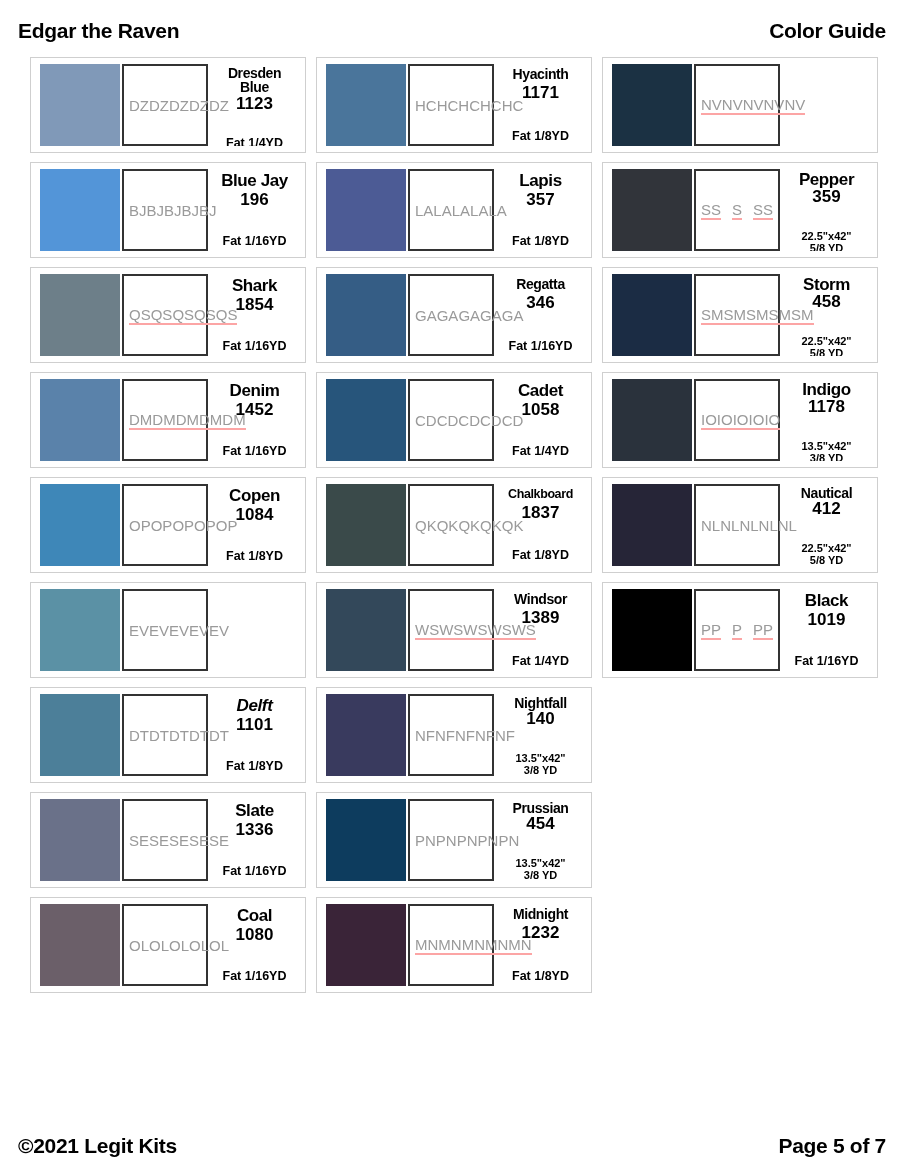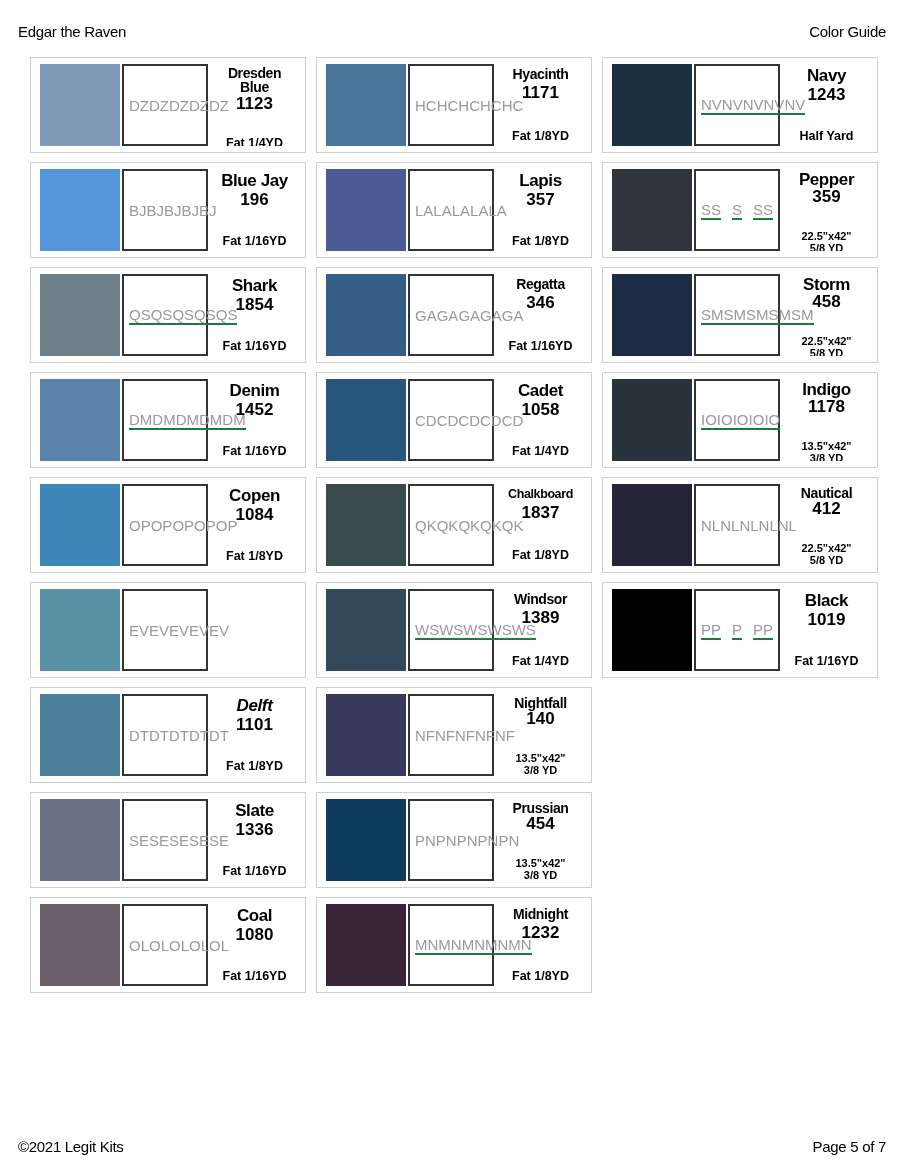--- a/index.html
+++ b/index.html
@@ -26,22 +26,22 @@
     display: flex;
     align-items: center;
     justify-content: space-between;
     padding: 0 18px;
   }
   .page-header { top: 16px; height: 30px; }
   .page-footer { top: 1130px; height: 32px; }
 
   .hdr-left, .hdr-right,
   .ftr-left, .ftr-right {
-    font-size: 15px;
-    font-weight: normal;
+    font-size: 21px;
+    font-weight: bold;
     letter-spacing: -0.3px;
     white-space: nowrap;
   }
 
   
   .columns {
     position: absolute;
     top: 57px;
     left: 30px;
     width: 848px;
@@ -94,21 +94,21 @@
 
   .code {
     font-size: 15px;
     line-height: 1;
     color: #9a9a9a;
     font-family: "Liberation Sans", sans-serif;
     letter-spacing: 0px;
     white-space: nowrap;
   }
   .code.underlined {
-    border-bottom: 2px solid #15803d;
+    border-bottom: 2px solid #fca5a5;
     padding-bottom: 1px;
   }
   .code.narrow { min-width: 9px; text-align: center; }
 
   .info {
     flex: 1 1 auto;
     height: 82px;
     display: flex;
     flex-direction: column;
     justify-content: space-around;
@@ -542,25 +542,20 @@
             <span class="code underlined">NV</span>
           </div>
           <div class="code-row mid">
             <span class="code underlined">NV</span>
           </div>
           <div class="code-row">
             <span class="code underlined">NV</span>
             <span class="code underlined">NV</span>
           </div>
         </div>
-        <div class="info">
-          <div class="color-name " style="white-space: pre-line;">Navy</div>
-          <div class="color-number">1243</div>
-          <div class="cut-size ">Half Yard</div>
-        </div>
       </div>
       <div class="card">
         <div class="swatch" style="background: rgb(49, 52, 58);"></div>
         <div class="code-box">
           <div class="code-row">
             <span class="code underlined narrow">S</span>
             <span class="code underlined narrow">S</span>
           </div>
           <div class="code-row mid">
             <span class="code underlined narrow">S</span>

